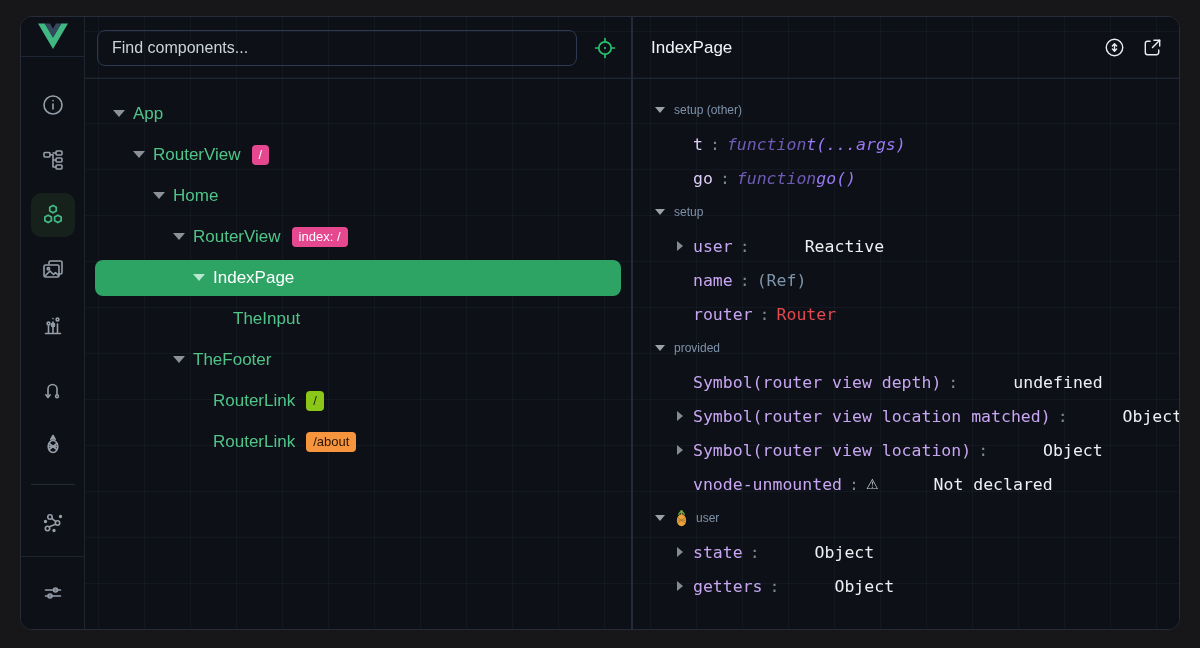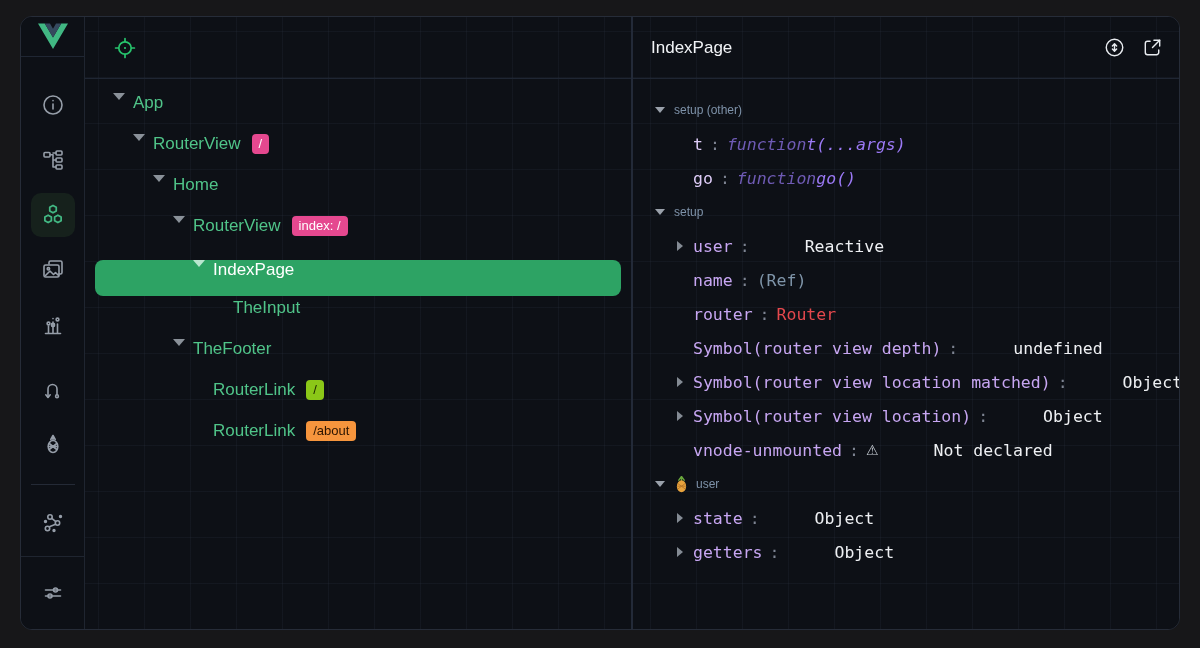--- a/index.html
+++ b/index.html
@@ -41,21 +41,21 @@
   .toolbar { height:62px; flex:0 0 62px; border-bottom:1px solid #1f2633;
              display:flex; align-items:center; padding:0 12px; }
   .search-box { height:36px; width:484px; background:transparent; border:1px solid #2b3a52;
                 border-radius:8px; color:#ccd3dd; font-size:16px; padding:0 14px; outline:none;
                 font-family:"Liberation Sans", sans-serif; }
   .search-box::placeholder { color:#ccd3dd; opacity:1; }
   .target-btn { margin-left:14px; width:28px; height:28px; display:flex; align-items:center;
                 justify-content:center; cursor:pointer; }
   
   .tree { padding-top:14px; overflow:hidden; }
-  .trow { height:41px; display:flex; align-items:flex-start; color:#50c489; font-size:17px; cursor:pointer; }
+  .trow { height:41px; display:flex; align-items:center; color:#50c489; font-size:17px; cursor:pointer; }
   .trow .arrow-slot { width:14px; flex:0 0 14px; margin-right:7px; display:flex; justify-content:center; }
   .tri-down { width:0; height:0; border-left:6px solid transparent; border-right:6px solid transparent;
               border-top:7px solid #8a9199; }
   .trow.selected { height:36px; margin:2.5px 10px; border-radius:8px; background:#2da364; color:#ffffff; }
   .trow.selected .tri-down { border-top-color:#b9e6cf; }
   .badge { margin-left:11px; font-size:13px; line-height:1; padding:3px 7px 4px; border-radius:4px;
            font-weight:400; }
   
   .insp-header { height:62px; flex:0 0 62px; border-bottom:1px solid #1f2633; display:flex;
                  align-items:center; padding:0 18px; }
@@ -178,20 +178,21 @@
               <circle cx="9" cy="15" r="2"></circle>
           </svg>
         </div>
       </div>
     </aside>
 
     <div class="main">
 
       <section class="left-panel">
         <div class="toolbar">
+          <input class="search-box" type="text" placeholder="Find components..." style="">
           <div class="target-btn">
             <svg width="24" height="24" viewBox="0 0 24 24" style="stroke:#27c46d; fill:none; stroke-width:1.7; stroke-linecap:round;">
               <circle cx="12" cy="12" r="6.2"></circle>
               <circle cx="12" cy="12" r="1.1" fill="#27c46d" stroke="none"></circle>
               <path d="M12 2.6 V5.3 M12 18.7 V21.4 M2.6 12 H5.3 M18.7 12 H21.4"></path>
             </svg>
           </div>
         </div>
         <div class="tree" id="tree">
             <div class="trow" style="padding-left: 27px;">
@@ -306,20 +307,24 @@
               <span class="k-lavender">name</span>
               <span class="colon">:</span>
               <span class="v-muted"> (Ref)</span>
             </div>
             <div class="irow">
               <span class="exp-slot"></span>
               <span class="k-lavender">router</span>
               <span class="colon">:</span>
               <span class="v-red">Router</span>
             </div>
+            <div class="sec-header">
+              <span class="tri"></span>
+              <span class="sec-label">provided</span>
+            </div>
             <div class="irow">
               <span class="exp-slot"></span>
               <span class="k-lavender">Symbol(router view depth)</span>
               <span class="colon">:</span>
               <span class="v-white">undefined</span>
             </div>
             <div class="irow">
               <span class="exp-slot">
                 <span class="tri-right"></span>
               </span>

